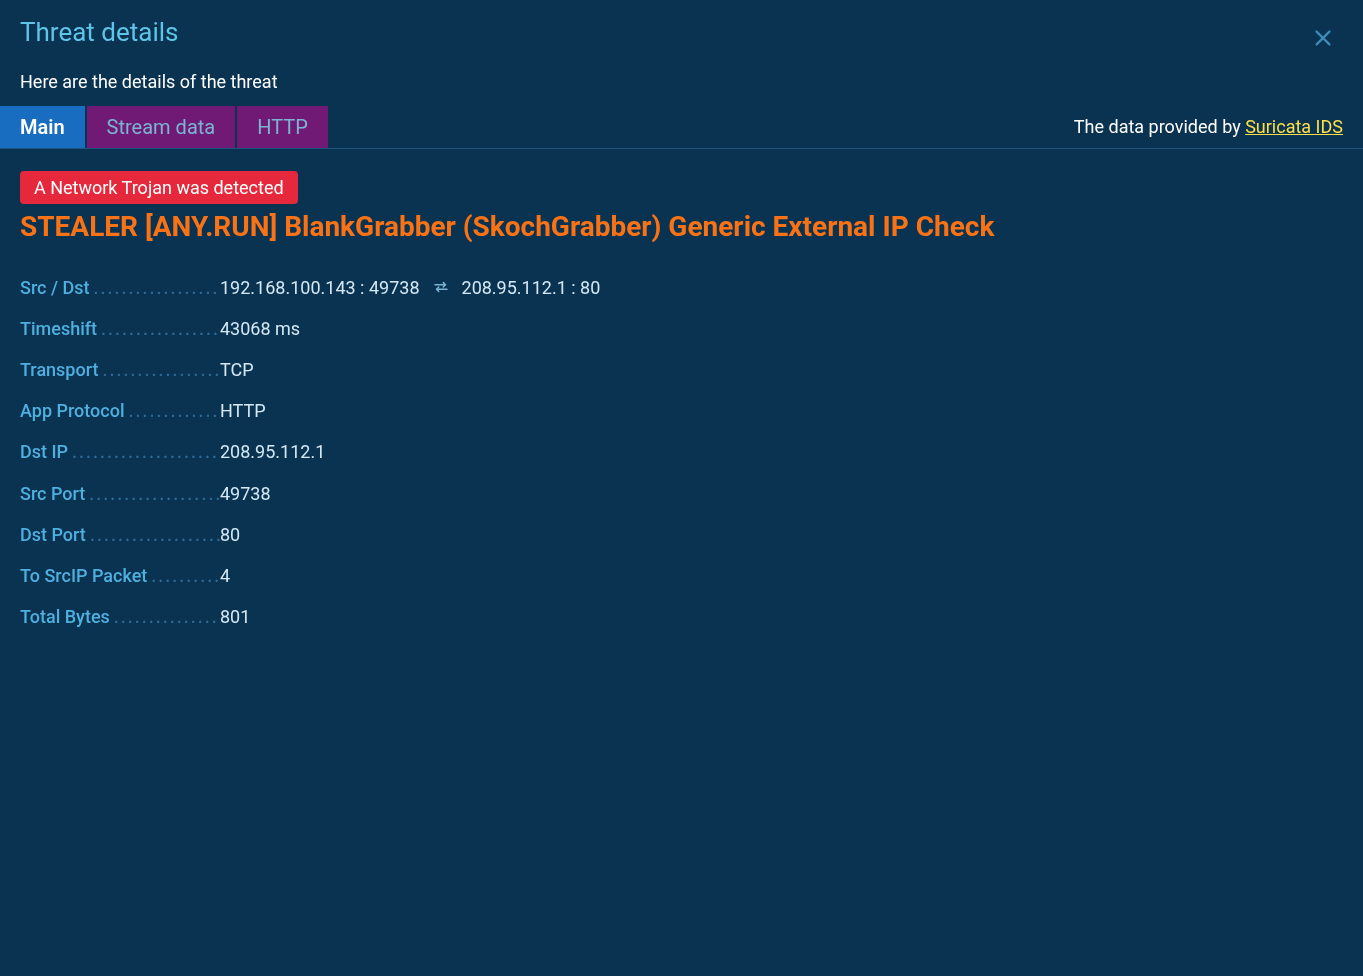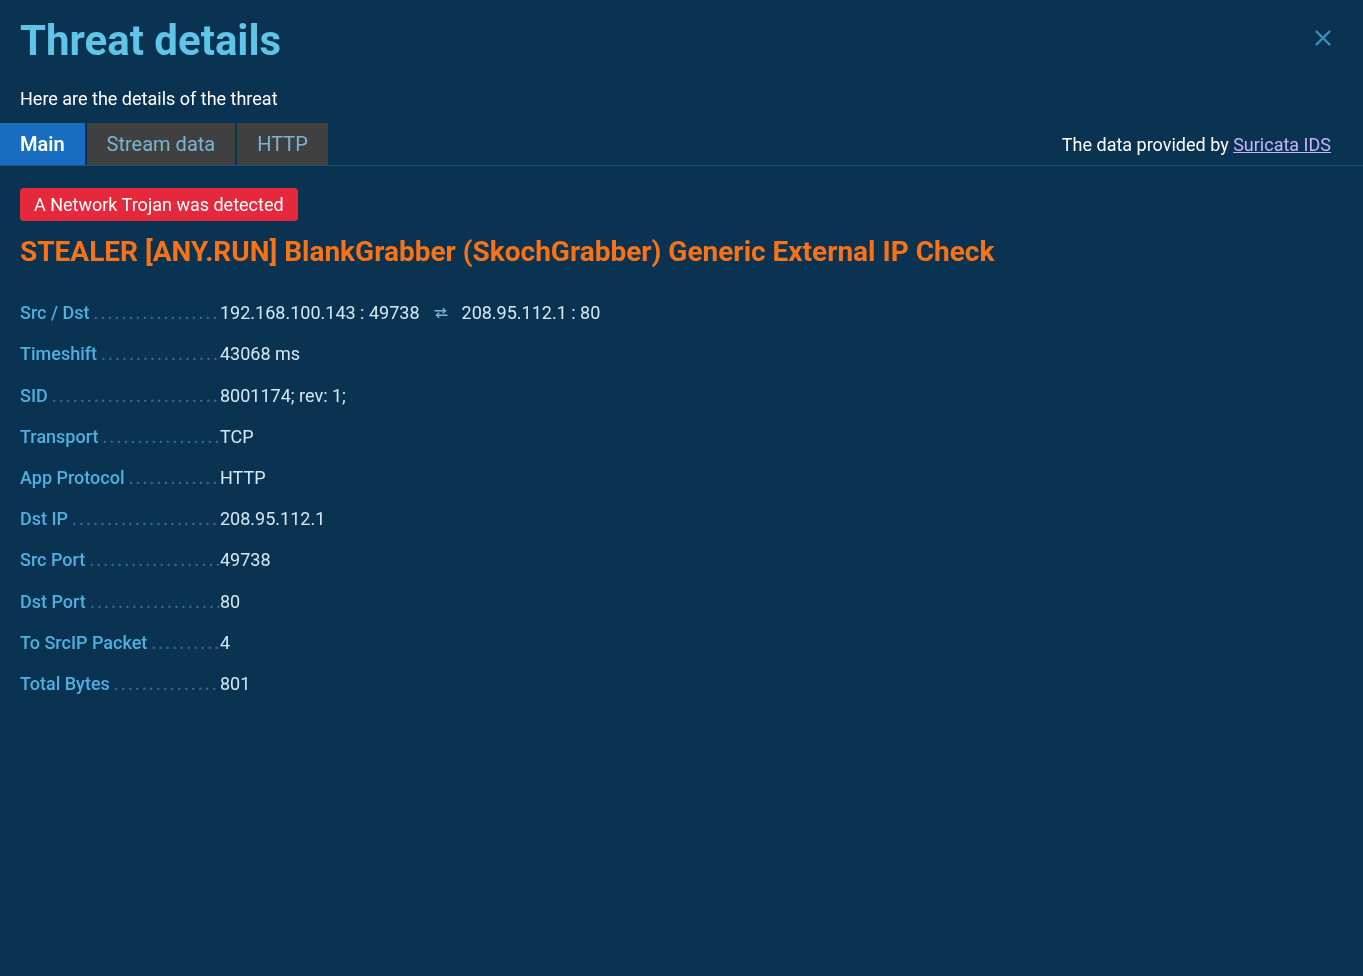--- a/index.html
+++ b/index.html
@@ -14,22 +14,22 @@
       width: 1363px;
       height: 976px;
       overflow: hidden;
       position: relative;
     }
     .header {
       padding: 18px 20px 14px 20px;
       position: relative;
     }
     .title {
-      font-size: 42px;
-      font-weight: 700;
+      font-size: 26px;
+      font-weight: 400;
       color: #5ec5e8;
       line-height: 1.1;
     }
     .subtitle {
       font-size: 18px;
       color: #ffffff;
       margin-top: 24px;
     }
     .close-btn {
       position: absolute;
@@ -44,61 +44,61 @@
       justify-content: center;
     }
     .close-btn svg {
       width: 22px;
       height: 22px;
     }
     .tabs-row {
       display: flex;
       align-items: center;
       border-bottom: 1px solid #1a5280;
-      padding-right: 32px;
+      padding-right: 20px;
       justify-content: center;
     }
     .tabs {
       display: flex;
     }
     .tab {
       padding: 9px 20px 9px 20px;
       font-size: 20px;
-      background-color: #404040;
+      background-color: #701a75;
       color: #7ab5d4;
       cursor: pointer;
       margin-right: 2px;
       border: none;
       font-family: inherit;
     }
     .tab.active {
       background-color: #186dc1;
       color: #ffffff;
       font-weight: 600;
     }
     .provided-by {
       margin-left: auto;
       font-size: 18px;
       color: #ffffff;
     }
     .provided-by a {
-      color: #c4b5fd;
+      color: #fde047;
       margin-top: 40px;
     }
     .content {
       padding: 22px 20px 20px 20px;
     }
     .badge {
       display: inline-block;
       background-color: #e6283c;
       color: #ffffff;
       font-size: 18px;
       padding: 6px 14px;
       border-radius: 4px;
-      margin-bottom: 14px;
+      margin-bottom: 6px;
     }
     .threat-name {
       font-size: 28px;
       font-weight: 700;
       color: #f97316;
       margin-bottom: 32px;
     }
     .details-table {
       display: flex;
       flex-direction: column;
@@ -186,24 +186,20 @@
         </span>
         <span>208.95.112.1 : 80</span>
       </div>
     </div>
 
     <div class="detail-row">
       <div class="detail-label">Timeshift</div>
       <div class="detail-value">43068 ms</div>
     </div>
 
-    <div class="detail-row">
-      <div class="detail-label">SID</div>
-      <div class="detail-value">8001174; rev: 1;</div>
-    </div>
 
     <div class="detail-row">
       <div class="detail-label">Transport</div>
       <div class="detail-value">TCP</div>
     </div>
 
     <div class="detail-row">
       <div class="detail-label">App Protocol</div>
       <div class="detail-value">HTTP</div>
     </div>

